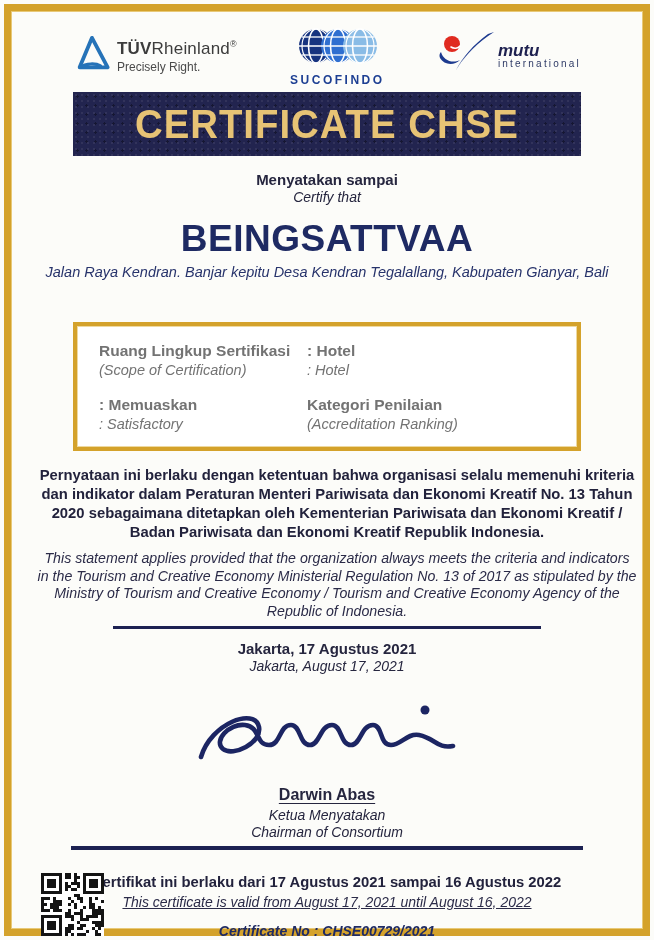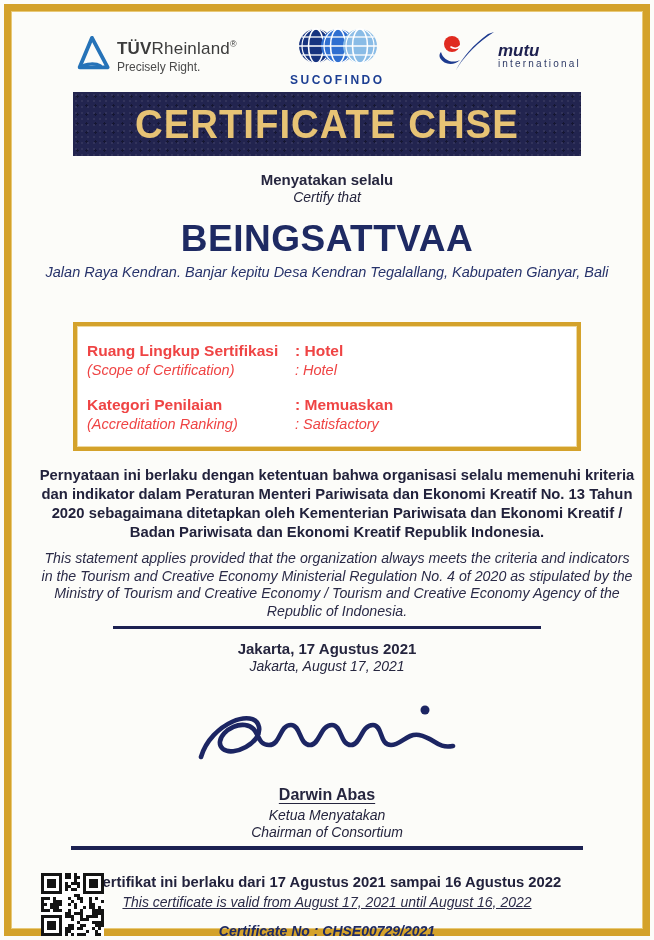--- a/index.html
+++ b/index.html
@@ -44,21 +44,21 @@
   .intro-en{font-size:14px;font-style:italic;margin-top:1px;}
 
   .recipient-name{margin-top:13px;font-size:37px;font-weight:bold;color:#1e2a63;letter-spacing:.5px;}
   .recipient-address{margin-top:4px;font-size:14.5px;font-style:italic;color:#27336b;}
 
   
   .scope-box{
     width:508px;margin:42px auto 0;border:4px solid #d4a22b;box-shadow:inset 0 0 0 1px #eed9a0;
     padding:15px 0 13px;box-sizing:border-box;background:#fff;
   }
-  .scope-row{display:grid;grid-template-columns:208px 1fr;padding-left:10px;text-align:left;color:#ef4444;}
+  .scope-row{display:grid;grid-template-columns:208px 1fr;padding-left:22px;text-align:left;color:#737373;}
   .scope-row + .scope-row{margin-top:15px;}
   .s-label-id,.s-value-id{font-size:15.5px;font-weight:bold;line-height:20px;}
   .s-label-en,.s-value-en{font-size:14.5px;font-style:italic;line-height:19px;}
 
   .statement-id{margin:15px auto 0;width:600px;font-size:14.8px;font-weight:bold;line-height:19px;color:#22223c;}
   .statement-en{margin:8px auto 0;width:600px;font-size:14.2px;font-style:italic;line-height:17.5px;color:#2b2b48;}
 
   .divider{height:3px;background:#1c2152;margin:6px auto 0;}
   .divider.d1{width:428px;}
   .divider.d2{width:512px;height:3.5px;}
@@ -144,51 +144,51 @@
           <div class="mutu-name">mutu</div>
           <div class="mutu-sub">international</div>
         </span>
       </div>
     </div>
 
     <div class="banner">
       <span class="banner-title">CERTIFICATE CHSE</span>
     </div>
 
-    <div class="intro-id">Menyatakan selalu</div>
+    <div class="intro-id">Menyatakan sampai</div>
     <div class="intro-en">Certify that</div>
 
     <div class="recipient-name">BEINGSATTVAA</div>
     <div class="recipient-address">Jalan Raya Kendran. Banjar kepitu Desa Kendran Tegalallang, Kabupaten Gianyar, Bali</div>
 
     <div class="scope-box">
       <div class="scope-row">
         <div>
           <div class="s-label-id">Ruang Lingkup Sertifikasi</div>
           <div class="s-label-en">(Scope of Certification)</div>
         </div>
         <div>
           <div class="s-value-id">: Hotel</div>
           <div class="s-value-en">: Hotel</div>
         </div>
       </div>
       <div class="scope-row">
         <div>
+          <div class="s-value-id">: Memuaskan</div>
+          <div class="s-value-en">: Satisfactory</div>
+        </div>
+        <div>
           <div class="s-label-id">Kategori Penilaian</div>
           <div class="s-label-en">(Accreditation Ranking)</div>
         </div>
-        <div>
-          <div class="s-value-id">: Memuaskan</div>
-          <div class="s-value-en">: Satisfactory</div>
-        </div>
       </div>
     </div>
 
     <div class="statement-id">Pernyataan ini berlaku dengan ketentuan bahwa organisasi selalu memenuhi kriteria dan indikator dalam Peraturan Menteri Pariwisata dan Ekonomi Kreatif No. 13 Tahun 2020 sebagaimana ditetapkan oleh Kementerian Pariwisata dan Ekonomi Kreatif / Badan Pariwisata dan Ekonomi Kreatif Republik Indonesia.</div>
-    <div class="statement-en">This statement applies provided that the organization always meets the criteria and indicators in the Tourism and Creative Economy Ministerial Regulation No. 4 of 2020 as stipulated by the Ministry of Tourism and Creative Economy / Tourism and Creative Economy Agency of the Republic of Indonesia.</div>
+    <div class="statement-en">This statement applies provided that the organization always meets the criteria and indicators in the Tourism and Creative Economy Ministerial Regulation No. 13 of 2017 as stipulated by the Ministry of Tourism and Creative Economy / Tourism and Creative Economy Agency of the Republic of Indonesia.</div>
 
     <div class="divider d1"></div>
 
     <div class="date-id">Jakarta, 17 Agustus 2021</div>
     <div class="date-en">Jakarta, August 17, 2021</div>
 
     <div class="sig-wrap">
       <svg width="280" height="82" viewBox="0 0 280 82">
         <path d="M 14,56 C 24,22 68,6 72,26 C 75,42 46,56 36,48 C 26,40 42,22 58,24 C 74,26 68,44 82,44 C 94,44 92,24 104,24 C 114,24 112,44 123,44 C 133,44 133,24 145,24 C 155,24 153,44 164,44 C 174,44 174,24 186,24 C 196,24 192,44 204,44 C 214,44 220,32 232,34 C 248,37 250,48 266,45" fill="none" stroke="#1c2563" stroke-width="4.6" stroke-linecap="round"></path>
         <circle cx="238" cy="9" r="4.5" fill="#1c2563"></circle>

